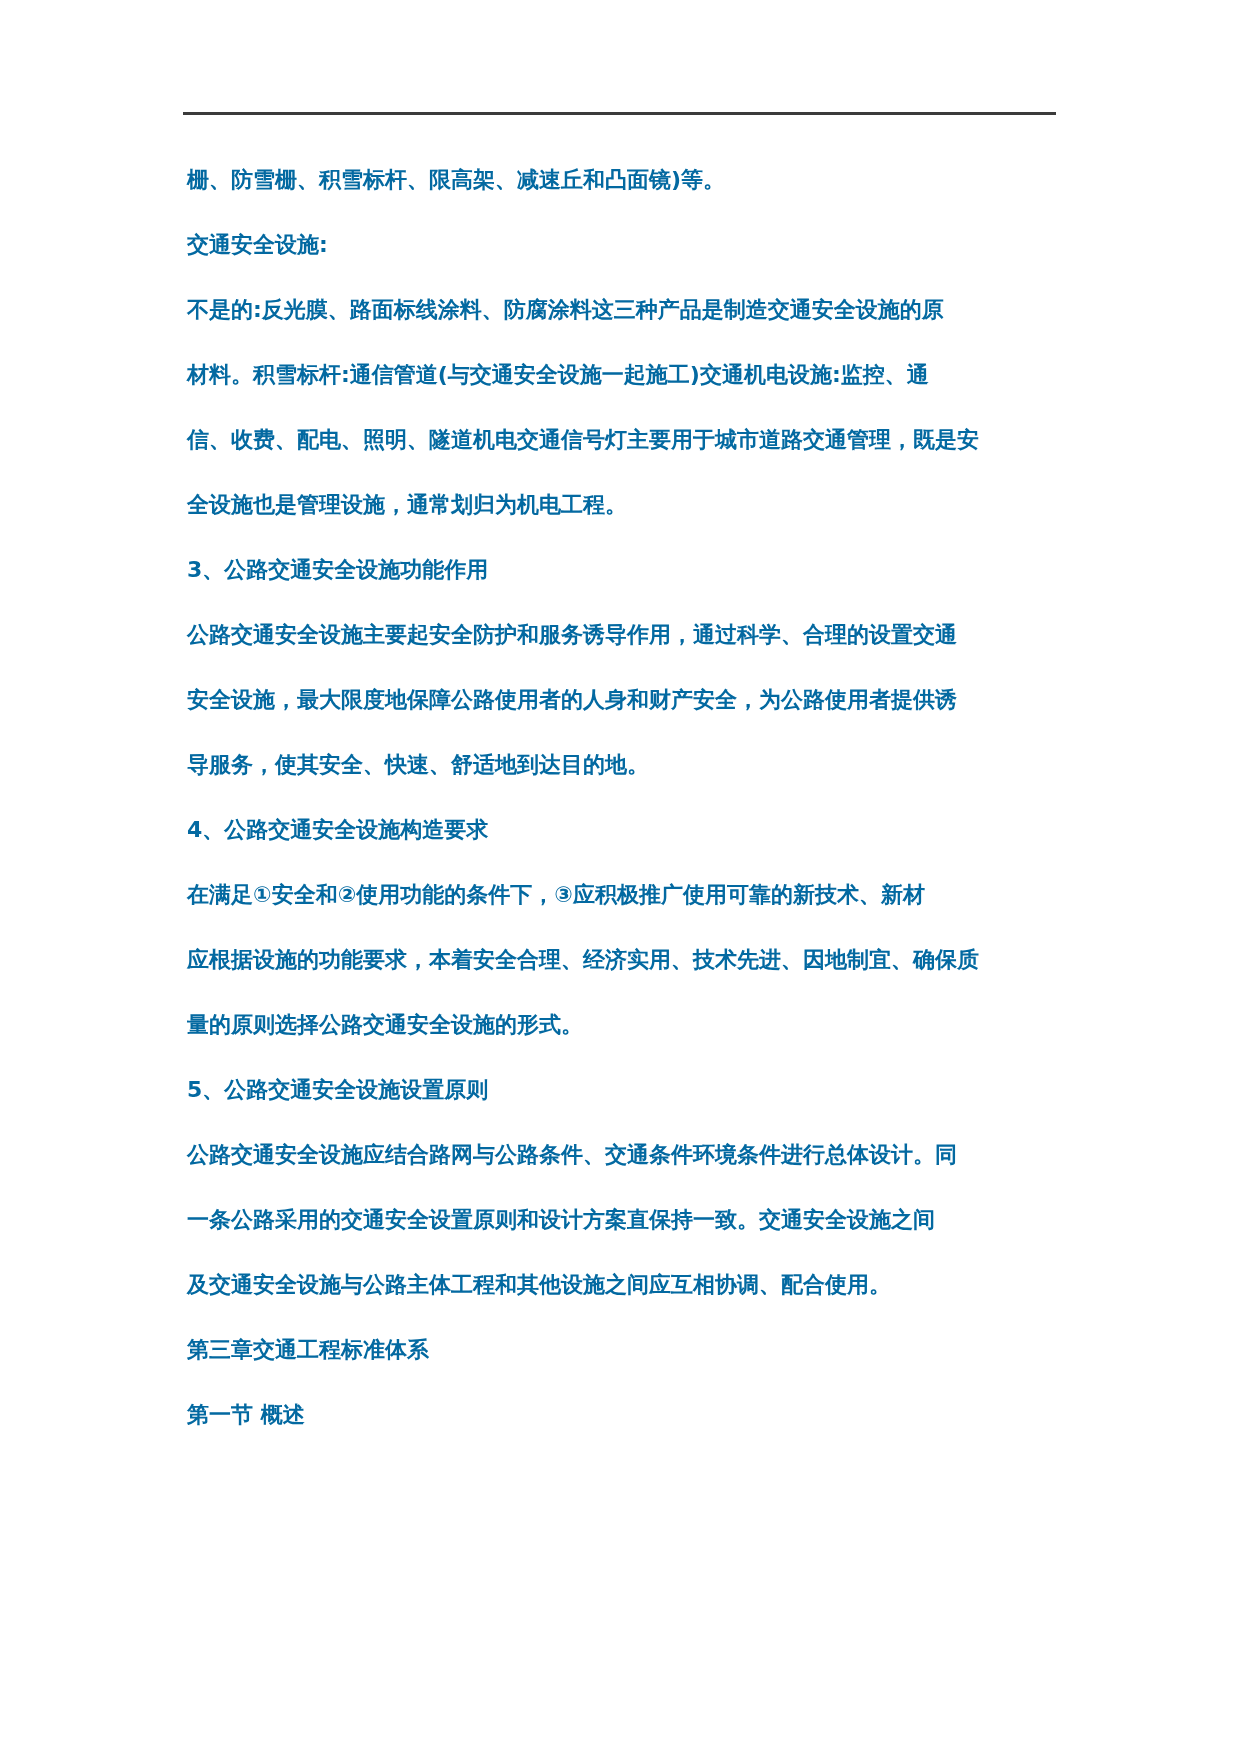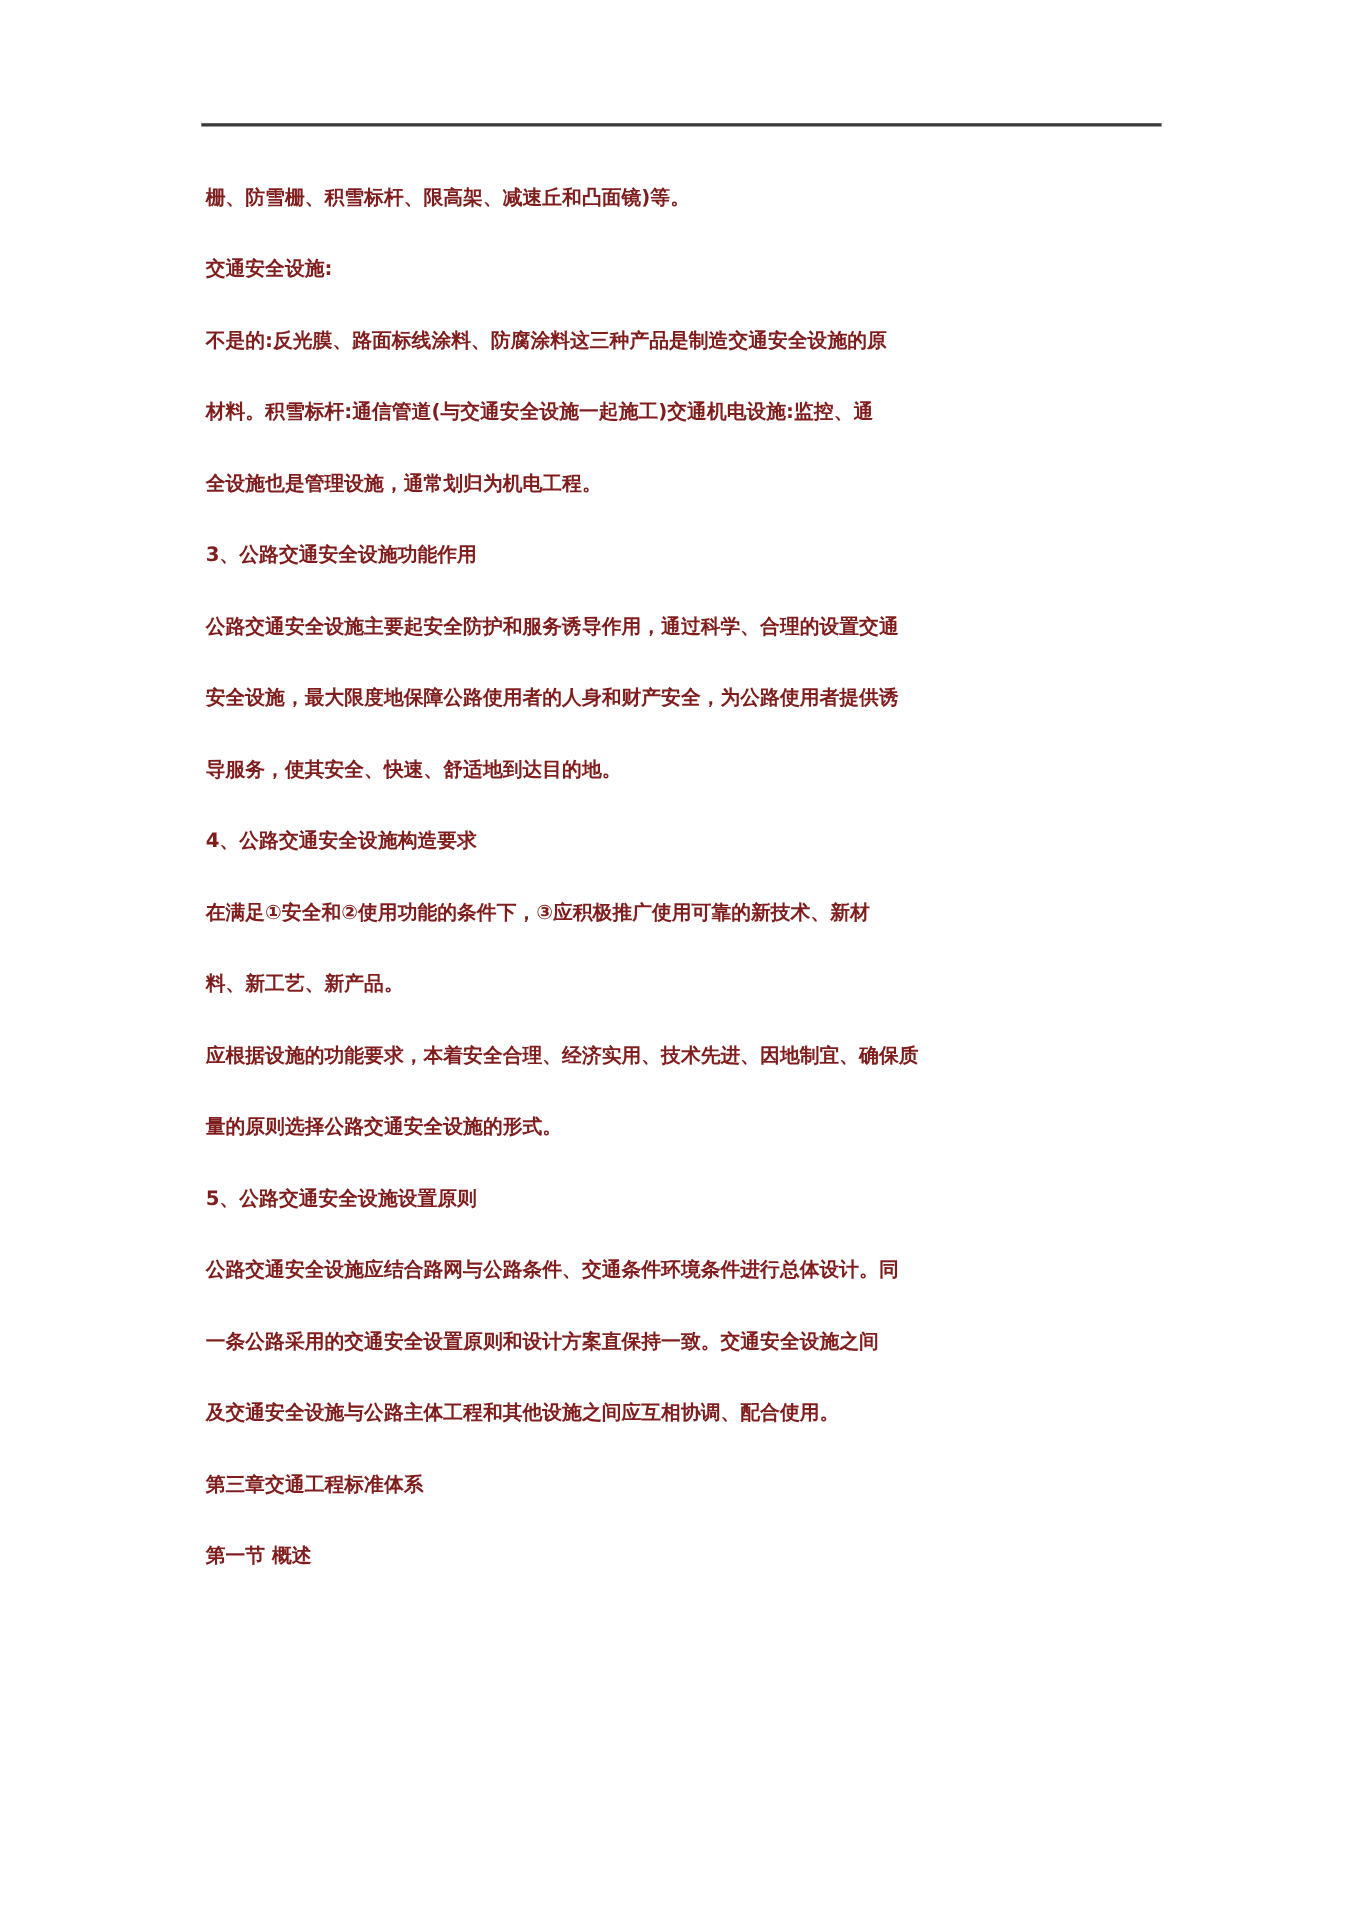--- a/index.html
+++ b/index.html
@@ -26,46 +26,46 @@
     position: absolute;
     left: 187px;
     top: 147px;
     width: 890px;
   }
   .line {
     height: 65px;
     line-height: 65px;
     white-space: nowrap;
     font-family: "DejaVu Sans", sans-serif;
-    font-size: 18px;
+    font-size: 22px;
     font-weight: 700;
-    color: #7f1d1d;
+    color: #0369a1;
     letter-spacing: 0px;
   }
 </style>
 </head>
 <body>
 
 <div class="page">
 
   <div class="header-rule"></div>
 
   <div class="doc-body">
     <div class="line">栅、防雪栅、积雪标杆、限高架、减速丘和凸面镜)等。</div>
     <div class="line">交通安全设施:</div>
     <div class="line">不是的:反光膜、路面标线涂料、防腐涂料这三种产品是制造交通安全设施的原</div>
     <div class="line">材料。积雪标杆:通信管道(与交通安全设施一起施工)交通机电设施:监控、通</div>
+    <div class="line">信、收费、配电、照明、隧道机电交通信号灯主要用于城市道路交通管理，既是安</div>
     <div class="line">全设施也是管理设施，通常划归为机电工程。</div>
     <div class="line">3、公路交通安全设施功能作用</div>
     <div class="line">公路交通安全设施主要起安全防护和服务诱导作用，通过科学、合理的设置交通</div>
     <div class="line">安全设施，最大限度地保障公路使用者的人身和财产安全，为公路使用者提供诱</div>
     <div class="line">导服务，使其安全、快速、舒适地到达目的地。</div>
     <div class="line">4、公路交通安全设施构造要求</div>
     <div class="line">在满足①安全和②使用功能的条件下，③应积极推广使用可靠的新技术、新材</div>
-    <div class="line">料、新工艺、新产品。</div>
     <div class="line">应根据设施的功能要求，本着安全合理、经济实用、技术先进、因地制宜、确保质</div>
     <div class="line">量的原则选择公路交通安全设施的形式。</div>
     <div class="line">5、公路交通安全设施设置原则</div>
     <div class="line">公路交通安全设施应结合路网与公路条件、交通条件环境条件进行总体设计。同</div>
     <div class="line">一条公路采用的交通安全设置原则和设计方案直保持一致。交通安全设施之间</div>
     <div class="line">及交通安全设施与公路主体工程和其他设施之间应互相协调、配合使用。</div>
     <div class="line">第三章交通工程标准体系</div>
     <div class="line">第一节 概述</div>
   </div>
 

